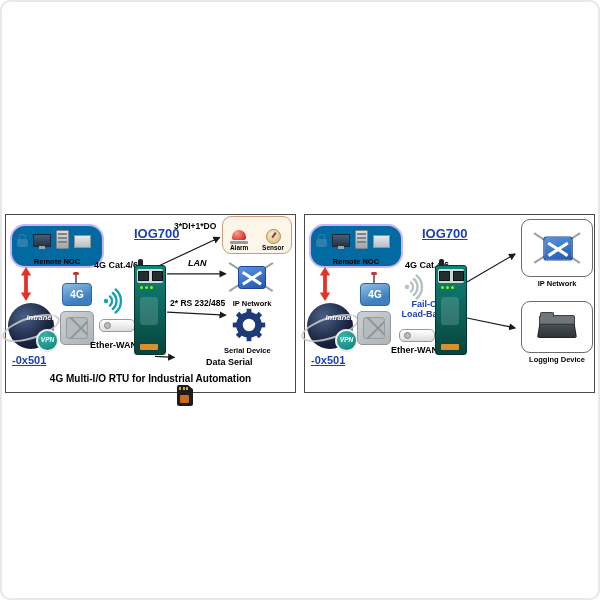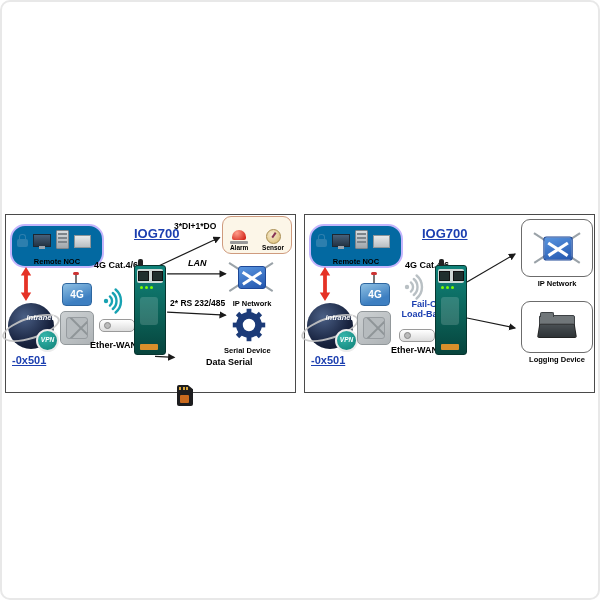--- a/index.html
+++ b/index.html
@@ -258,20 +258,21 @@
         <line x1="22" y1="12" x2="22" y2="5"></line>
           <line x1="29.1" y1="14.9" x2="34" y2="10"></line>
       </g>
       <circle cx="22" cy="22" r="10" fill="none" stroke="#1c3b78" stroke-width="7"></circle>
     </svg>
     <div class="lbl-xs abs" style="left:218px; top:132px; width:50px; ">Serial Device</div>
 
     <div class="sd abs" style="left:171px; top:130px;"></div>
     <div class="lbl abs" style="left:200px; top:143px;">Data Serial</div>
 
+    <div class="caption">4G Multi-I/O RTU for Industrial Automation</div>
   </div>
 
   <div class="panel" id="panel-right">
 
     <svg class="overlay" viewBox="0 0 289 175">
       <defs>
         <marker id="ahR" markerWidth="7" markerHeight="7" refX="5" refY="3" orient="auto">
           <path d="M0 0 L6 3 L0 6 Z" fill="#1a1a1a"></path>
         </marker>
       </defs>

